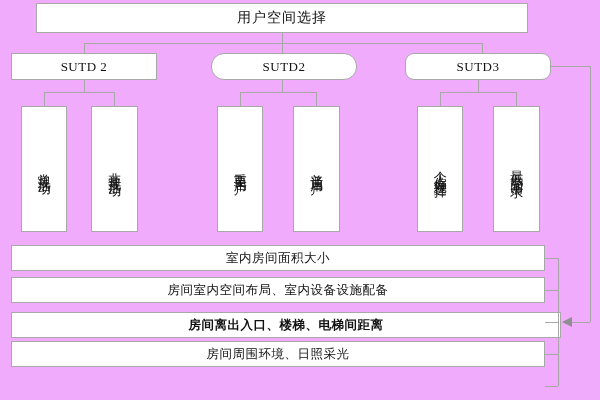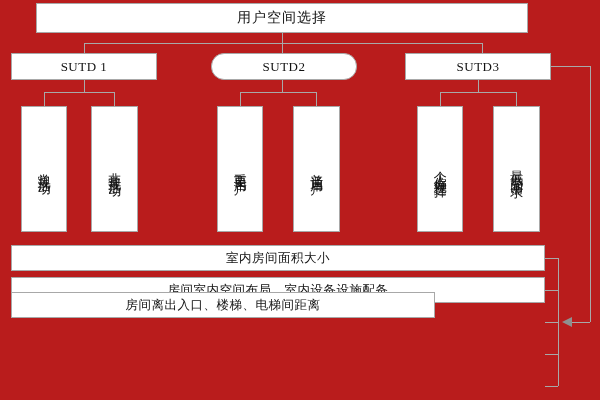--- a/index.html
+++ b/index.html
@@ -10,21 +10,21 @@
   body {
     width: 600px;
     height: 400px;
     font-family: "Liberation Sans", "DejaVu Sans", sans-serif;
     overflow: hidden;
   }
   #canvas {
     position: relative;
     width: 600px;
     height: 400px;
-    background: #b91c1c;
+    background: #f0abfc;
   }
 
   
   .node {
     position: absolute;
     box-sizing: border-box;
     border: 1px solid #a8a8a8;
     background: #ffffff;
     color: #111111;
     display: flex;
@@ -93,25 +93,25 @@
   <div class="node root" style="left:36px; top:3px; width:492px; height:30px;">用户空间选择</div>
 
   <div class="ln-v" style="left:282px; top:33px; height:10px;"></div>
 
   <div class="ln-h" style="left:84px; top:43px; width:398px;"></div>
 
   <div class="ln-v" style="left:84px; top:43px; height:10px;"></div>
   <div class="ln-v" style="left:282px; top:43px; height:10px;"></div>
   <div class="ln-v" style="left:482px; top:43px; height:10px;"></div>
 
-  <div class="node sutd" style="left:11px; top:53px; width:146px; height:27px;">SUTD 1</div>
+  <div class="node sutd" style="left:11px; top:53px; width:146px; height:27px;">SUTD 2</div>
 
   <div class="node sutd" style="left:211px; top:53px; width:146px; height:27px;border-radius:13px;">SUTD2</div>
 
-  <div class="node sutd" style="left:405px; top:53px; width:146px; height:27px;">SUTD3</div>
+  <div class="node sutd" style="left:405px; top:53px; width:146px; height:27px;border-radius:9px;">SUTD3</div>
 
   <div class="ln-v" style="left:84px; top:80px; height:12px;"></div>
   <div class="ln-h" style="left:44px; top:92px; width:70px;"></div>
   <div class="ln-v" style="left:44px; top:92px; height:14px;"></div>
   <div class="ln-v" style="left:114px; top:92px; height:14px;"></div>
 
   <div class="ln-v" style="left:282px; top:80px; height:12px;"></div>
   <div class="ln-h" style="left:240px; top:92px; width:76px;"></div>
   <div class="ln-v" style="left:240px; top:92px; height:14px;"></div>
   <div class="ln-v" style="left:316px; top:92px; height:14px;"></div>
@@ -130,22 +130,23 @@
   <div class="node vleaf" style="left:293px; top:106px; width:47px; height:126px;">普通用户</div>
 
   <div class="node vleaf" style="left:417px; top:106px; width:46px; height:126px;">个人偏好选择</div>
 
   <div class="node vleaf" style="left:493px; top:106px; width:47px; height:126px;">最低空间需求</div>
 
   <div class="node attr" style="left:11px; top:277px; width:534px; height:26px;">房间室内空间布局、室内设备设施配备</div>
 
   <div class="node attr" style="left:11px; top:245px; width:534px; height:26px;">室内房间面积大小</div>
 
-  <div class="node attr" style="left:11px; top:292px; width:424px; height:26px;">房间离出入口、楼梯、电梯间距离</div>
+  <div class="node attr" style="left:11px; top:312px; width:550px; height:26px;font-weight:bold;">房间离出入口、楼梯、电梯间距离</div>
 
+  <div class="node attr" style="left:11px; top:341px; width:534px; height:26px;">房间周围环境、日照采光</div>
 
 
   <div class="ln-h" style="left:545px; top:258px; width:13px;"></div>
   <div class="ln-h" style="left:545px; top:290px; width:13px;"></div>
   <div class="ln-h" style="left:545px; top:322px; width:13px;"></div>
   <div class="ln-h" style="left:545px; top:354px; width:13px;"></div>
   <div class="ln-h" style="left:545px; top:386px; width:13px;"></div>
   <div class="ln-v" style="left:558px; top:258px; height:128px;"></div>
 
   <div class="ln-h" style="left:551px; top:66px; width:39px;"></div>

